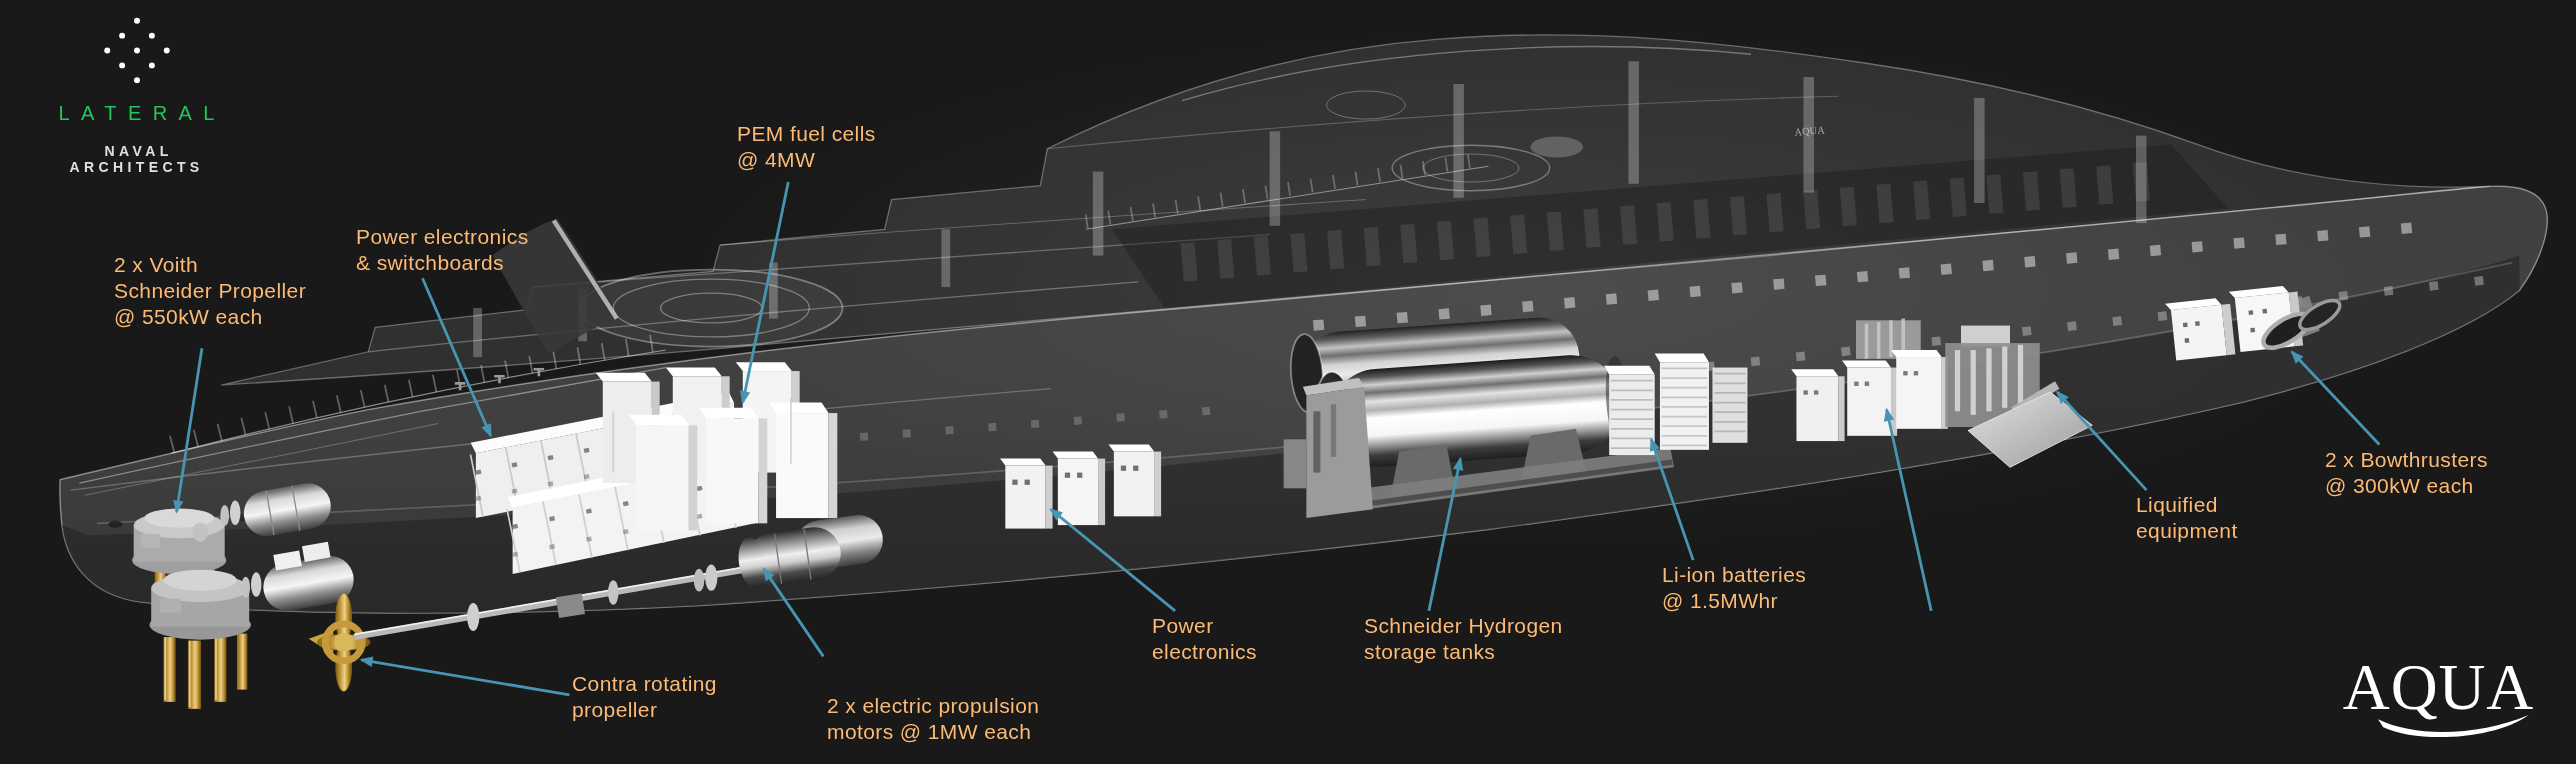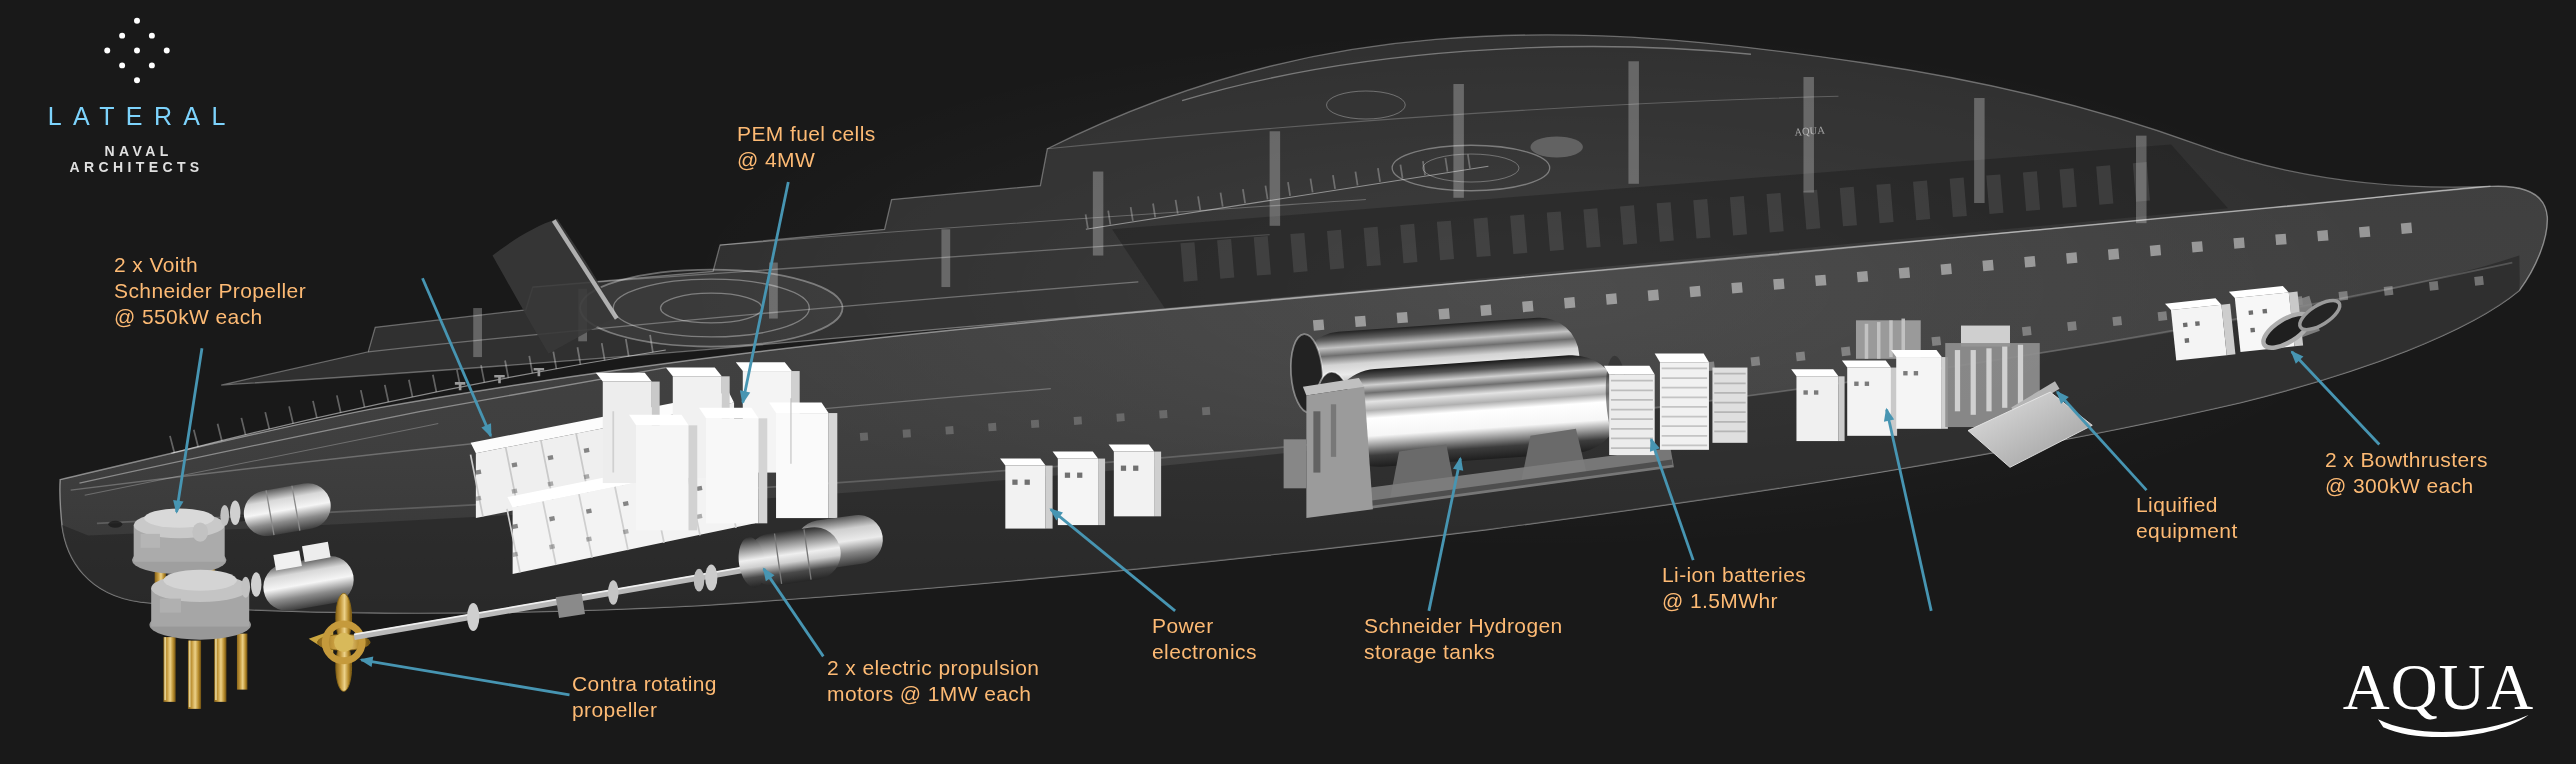--- a/index.html
+++ b/index.html
@@ -8,21 +8,21 @@
     background:#191919;
     font-family:"Liberation Sans",sans-serif;
   }
   .stage svg.art{position:absolute;left:0;top:0;}
   .callout{
     position:absolute;color:#fdba74;font-size:21px;line-height:26px;
     letter-spacing:0.4px;white-space:nowrap;font-weight:400;
   }
   .lateral-name{
     position:absolute;left:35px;top:102px;width:203px;text-align:center;
-    color:#7dd3fc;font-size:25px;letter-spacing:11.4px;text-indent:11.4px;font-weight:400;
+    color:#22c55e;font-size:20px;letter-spacing:11.4px;text-indent:11.4px;font-weight:400;
   }
   .lateral-sub{
     position:absolute;left:35px;top:143px;width:203px;text-align:center;
     color:#e0e0e0;font-size:14px;letter-spacing:4.4px;text-indent:4.4px;font-weight:bold;
   }
   .aqua-name{
     position:absolute;left:2329px;top:655px;width:219px;text-align:center;
     color:#ffffff;font-family:"Liberation Serif",serif;font-size:65px;line-height:65px;
     letter-spacing:0.9px;font-weight:400;
   }
@@ -488,32 +488,36 @@
 <svg class="aqua-swoosh" width="154" height="28" viewBox="0 0 176 32">
   <path d="M0,6 C45,28 118,24 172,1 C134,29 46,34 6,15 C4,12 2,9 0,6 Z" fill="#ffffff"></path>
 </svg>
 
 <div class="callout" style="left:114px;top:252px">
   <div>2 x Voith</div>
   <div>Schneider Propeller</div>
   <div>@ 550kW each</div>
 </div>
 
+<div class="callout" style="left:356px;top:224px">
+  <div>Power electronics</div>
+  <div>&amp; switchboards</div>
+</div>
 
 <div class="callout" style="left:737px;top:121px">
   <div>PEM fuel cells</div>
   <div>@ 4MW</div>
 </div>
 
 <div class="callout" style="left:572px;top:671px">
   <div>Contra rotating</div>
   <div>propeller</div>
 </div>
 
-<div class="callout" style="left:827px;top:655px">
+<div class="callout" style="left:827px;top:693px">
   <div>2 x electric propulsion</div>
   <div>motors @ 1MW each</div>
 </div>
 
 <div class="callout" style="left:1152px;top:613px">
   <div>Power</div>
   <div>electronics</div>
 </div>
 
 <div class="callout" style="left:1364px;top:613px">

